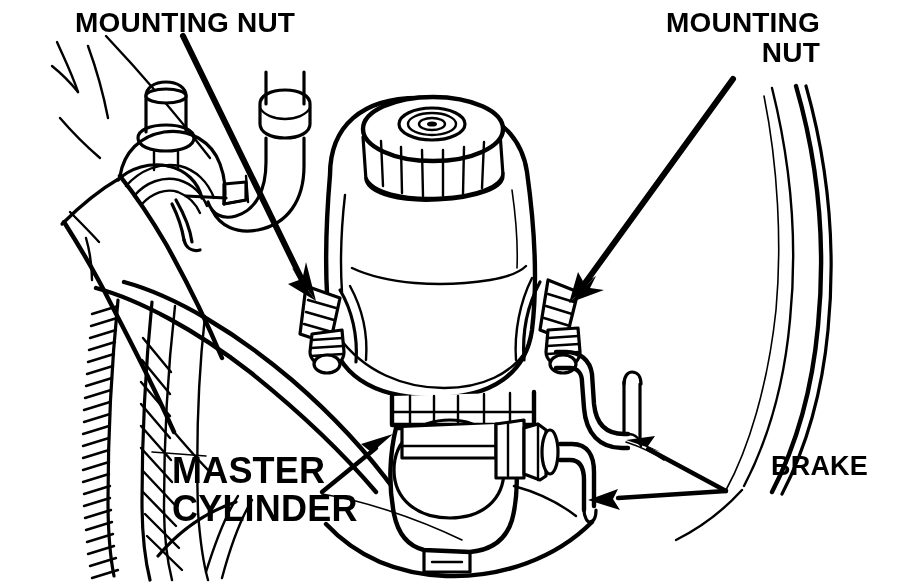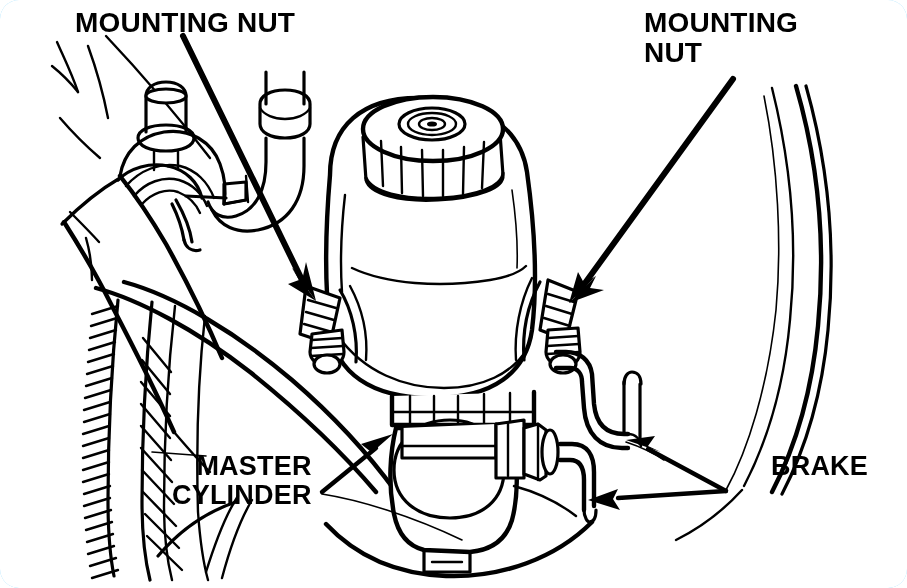--- a/index.html
+++ b/index.html
@@ -10,21 +10,20 @@
   }
   body {
     font-family: "Liberation Sans", sans-serif;
   }
   #figure {
     position: relative;
     width: 907px;
     height: 588px;
     background: #7dd3fc;
     overflow: hidden;
-    border-radius: 19px;
   }
   #figure svg {
     position: absolute;
     left: 0;
     top: 0;
     width: 907px;
     height: 588px;
   }
   .label {
     position: absolute;
@@ -38,28 +37,28 @@
   }
   #label-mounting-nut-left {
     left: 75px;
     top: 8px;
     font-size: 28px;
   }
   #label-mounting-nut-right {
     left: 644px;
     top: 8px;
     font-size: 28px;
-    text-align: left;
+    text-align: right;
     width: 176px;
   }
   #label-master-cylinder {
     left: 172px;
     top: 452px;
-    font-size: 27px;
-    text-align: right;
+    font-size: 36px;
+    text-align: left;
   }
   #label-brake-lines {
     left: 732px;
     top: 452px;
     font-size: 27px;
     text-align: right;
     width: 136px;
   }
 </style>
 </head>

